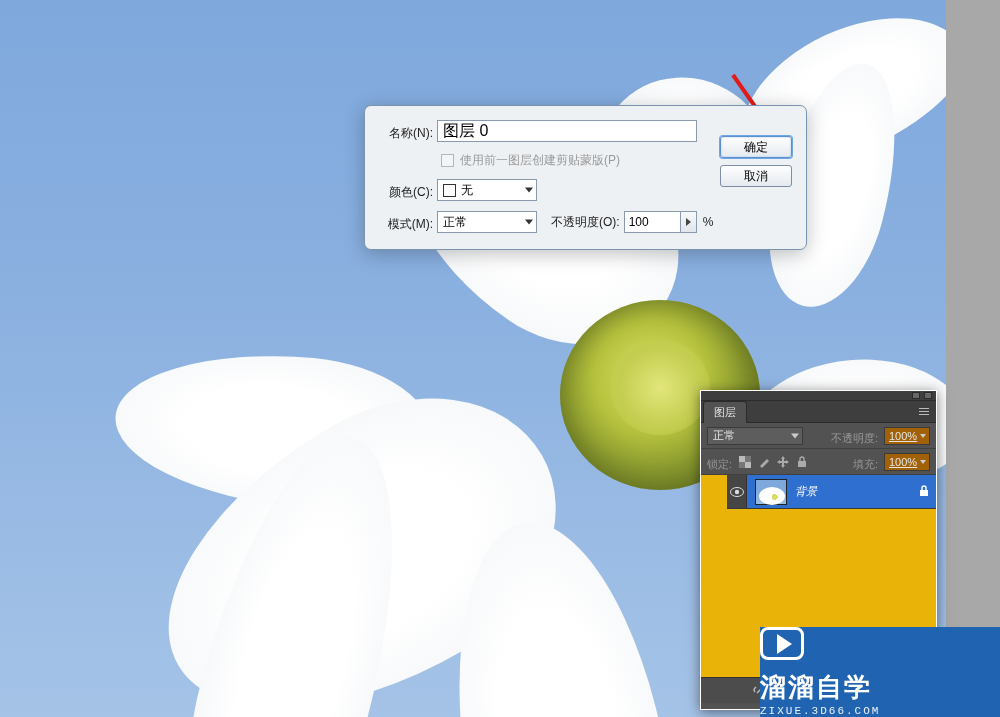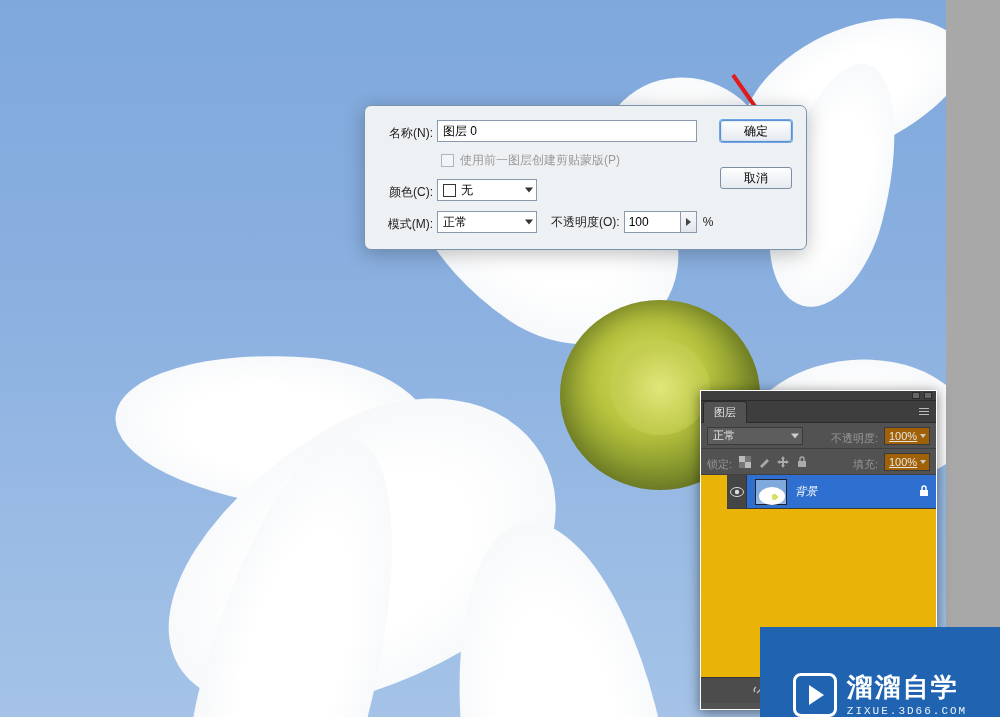--- a/index.html
+++ b/index.html
@@ -97,21 +97,21 @@
       padding: 14px 14px 16px 14px;
       position: relative;
     }
     .form-row { display:flex; align-items:flex-end; margin-bottom: 10px; }
     .form-label { width: 58px; text-align:right; color:#222; padding-right:4px; }
     .text-input {
       width: 260px; height: 22px;
       border: 1px solid #8b99ac;
       background: #fff;
       padding: 0 5px;
-      font-size: 12px;
+      font-size: 16px;
     }
     .chk-row { margin-left: 62px; display:flex; align-items:center; margin-bottom: 10px; color: #9a9a9a; }
     .chk-box {
       width: 13px; height: 13px;
       border: 1px solid #b0b7c0;
       background: #f3f4f6;
       margin-right: 6px;
     }
     .select-wrap {
       position: relative;
@@ -143,22 +143,22 @@
     .flyout-btn {
       width: 16px; height: 22px;
       border: 1px solid #8b99ac; border-left:none;
       background: linear-gradient(180deg,#f7f8fa,#e1e6ec);
       display:flex; align-items:center; justify-content:center;
     }
     .flyout-btn span { display:block;width:0;height:0;border-top:4px solid transparent;border-bottom:4px solid transparent;border-left:5px solid #444;}
     .pct { margin-left:6px; color:#222; }
 
     .dlg-buttons {
-      position:absolute; right: 14px; top: 14px;
-      display:flex; flex-direction:column; gap: 25px; align-items: center;
+      position:absolute; right: 14px; top: 30px;
+      display:flex; flex-direction:column; gap: 7px; align-items: center;
     }
     .dlg-btn {
       width: 72px; height: 22px;
       border: 1px solid #7d8ea3;
       background: linear-gradient(180deg,#fefefe,#e5eaf0);
       border-radius: 3px;
       display:flex; align-items:center; justify-content:center;
       cursor:pointer;
       font-size:12px;
     }
@@ -282,23 +282,24 @@
       gap:12px;padding:0 8px;
     }
     .panel-footer .ficon{width:15px;height:15px;color:#b4b4b4;display:flex;align-items:center;justify-content:center;cursor:pointer;}
 
     
     .watermark {
       position:absolute;
       right:0; bottom:0;
       width:240px; height:90px;
       background:#2064b1;
-      display:flex;align-items:flex-end;justify-content:center;
+      display:flex;align-items:flex-start;justify-content:center;
       gap:10px;
       color:#fff;
+      flex-direction:column;
     }
     .watermark .logo {
       width:44px;height:44px;border:3px solid #fff;border-radius:8px;
       display:flex;align-items:center;justify-content:center;
     }
     .watermark .logo span{
       display:block;width:0;height:0;border-top:10px solid transparent;border-bottom:10px solid transparent;border-left:15px solid #fff;margin-left:4px;
     }
     .watermark .txt { display:flex;flex-direction:column; }
     .watermark .big { font-size:26px; font-weight:700; letter-spacing:2px; }

